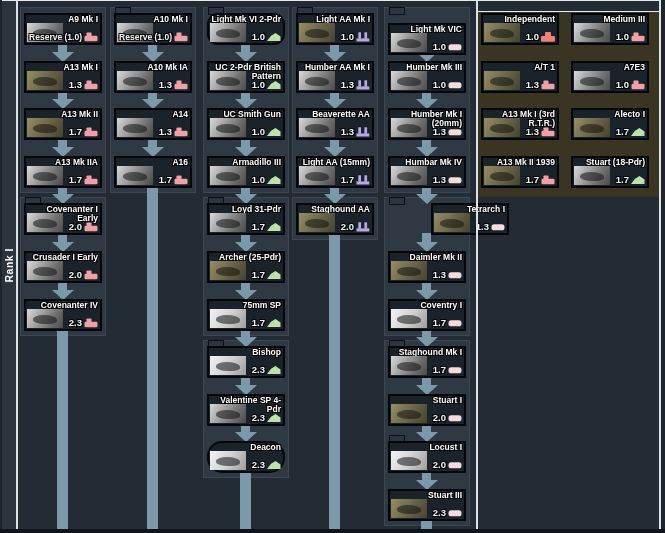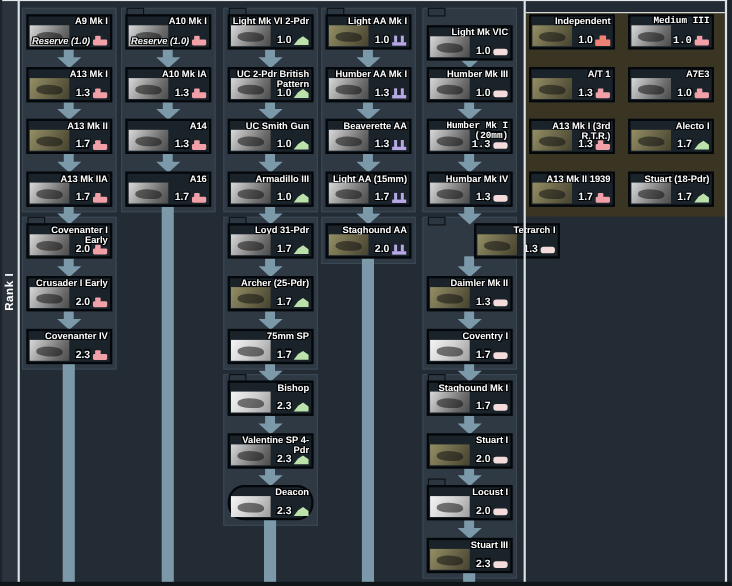--- a/index.html
+++ b/index.html
@@ -44,21 +44,21 @@
     text-shadow:1px 1px 0 #000,-1px -1px 0 #000,1px -1px 0 #000,-1px 1px 0 #000;}
   .card .photo{position:absolute;left:1px;bottom:1px;width:36px;height:19px;overflow:hidden;}
   .photo.bw{background:linear-gradient(120deg,#d9d9d9 0%,#9d9d9d 40%,#6d6d6d 70%,#4b4b4b 100%);}
   .photo.bw-light{background:linear-gradient(120deg,#f4f4f4 0%,#d2d2d2 50%,#9d9d9d 100%);}
   .photo.olive{background:linear-gradient(120deg,#948f63 0%,#6d684a 50%,#45422f 100%);}
   .photo::after{content:"";position:absolute;left:16%;top:32%;width:68%;height:46%;
     background:rgba(18,18,18,.55);border-radius:45% 55% 35% 50%;}
   .card .br-row{position:absolute;right:2px;bottom:1px;display:flex;align-items:center;gap:2px;}
   .card .br{color:#f2f6f8;font-size:9.5px;font-weight:bold;
     text-shadow:1px 1px 0 #000,-1px -1px 0 #000,1px -1px 0 #000,-1px 1px 0 #000;}
-  .card .br.reserve{font-size:8.5px;font-style:italic;}
+  .card .br.reserve{font-size:8.5px;}
   .class-icon{display:inline-flex;width:14px;height:10px;}
 </style>
 </head>
 <body>
 
 <div id="stage">
   <div class="tree-bg"></div>
   <div class="premium-panel"></div>
   <div class="rank-strip">
     <span class="lbl">Rank I</span>
@@ -233,21 +233,21 @@
               <rect x="0.5" y="3.8" width="13" height="5.5" rx="1.3" fill="#f2a0a8"></rect>
             </svg>
           </span>
         </div>
       </div>
       <div class="cont-shaft" style="left: 147px; top: 186px; height: 343px;"></div>
       <div class="gbox" style="left: 203px; top: 7px; width: 86px; height: 186px;"></div>
       <div class="gbox" style="left: 203px; top: 197px; width: 86px; height: 139px;"></div>
       <div class="gbox" style="left: 203px; top: 340px; width: 86px; height: 138px;"></div>
       <div class="tab" style="left: 208px; top: 7px;"></div>
-      <div class="card" style="left: 207px; top: 13px;">
+      <div class="card" style="left: 207px; top: 13px; border-radius: 11px;">
         <div class="title">Light Mk VI 2-Pdr</div>
         <div class="photo bw"></div>
         <div class="br-row">
           <span class="br">1.0</span>
           <span class="class-icon">
             <svg viewBox="0 0 14 10" width="14" height="10">
               <polygon points="0,9 13.5,9 13.5,4.5 8.5,1 4,3.8" fill="#bce2ac"></polygon>
             </svg>
           </span>
         </div>
@@ -488,21 +488,21 @@
           <span class="br">1.0</span>
           <span class="class-icon">
             <svg viewBox="0 0 14 10" width="14" height="10">
               <rect x="0.5" y="2.3" width="13" height="6" rx="2.6" fill="#f5dcdc"></rect>
             </svg>
           </span>
         </div>
       </div>
       <div class="shaft" style="left: 422px; top: 91px; height: 9px;"></div>
       <div class="ahead" style="left: 416px; top: 99px;"></div>
-      <div class="card" style="left: 388px; top: 108px; font-family: Liberation Mono, monospace;">
+      <div class="card" style="left: 388px; top: 108px;">
         <div class="title">Humber Mk I (20mm)</div>
         <div class="photo bw"></div>
         <div class="br-row">
           <span class="br">1.3</span>
           <span class="class-icon">
             <svg viewBox="0 0 14 10" width="14" height="10">
               <rect x="0.5" y="2.3" width="13" height="6" rx="2.6" fill="#f5dcdc"></rect>
             </svg>
           </span>
         </div>
@@ -668,21 +668,21 @@
         <div class="br-row">
           <span class="br">1.7</span>
           <span class="class-icon">
             <svg viewBox="0 0 14 10" width="14" height="10">
               <rect x="2.5" y="0.5" width="5" height="4" rx="0.8" fill="#f2a0a8"></rect>
               <rect x="0.5" y="3.8" width="13" height="5.5" rx="1.3" fill="#f2a0a8"></rect>
             </svg>
           </span>
         </div>
       </div>
-      <div class="card" style="left: 571px; top: 13px; font-family: Liberation Mono, monospace;">
+      <div class="card" style="left: 571px; top: 13px;">
         <div class="title">Medium III</div>
         <div class="photo bw"></div>
         <div class="br-row">
           <span class="br">1.0</span>
           <span class="class-icon">
             <svg viewBox="0 0 14 10" width="14" height="10">
               <rect x="2.5" y="0.5" width="5" height="4" rx="0.8" fill="#f2a0a8"></rect>
               <rect x="0.5" y="3.8" width="13" height="5.5" rx="1.3" fill="#f2a0a8"></rect>
             </svg>
           </span>

